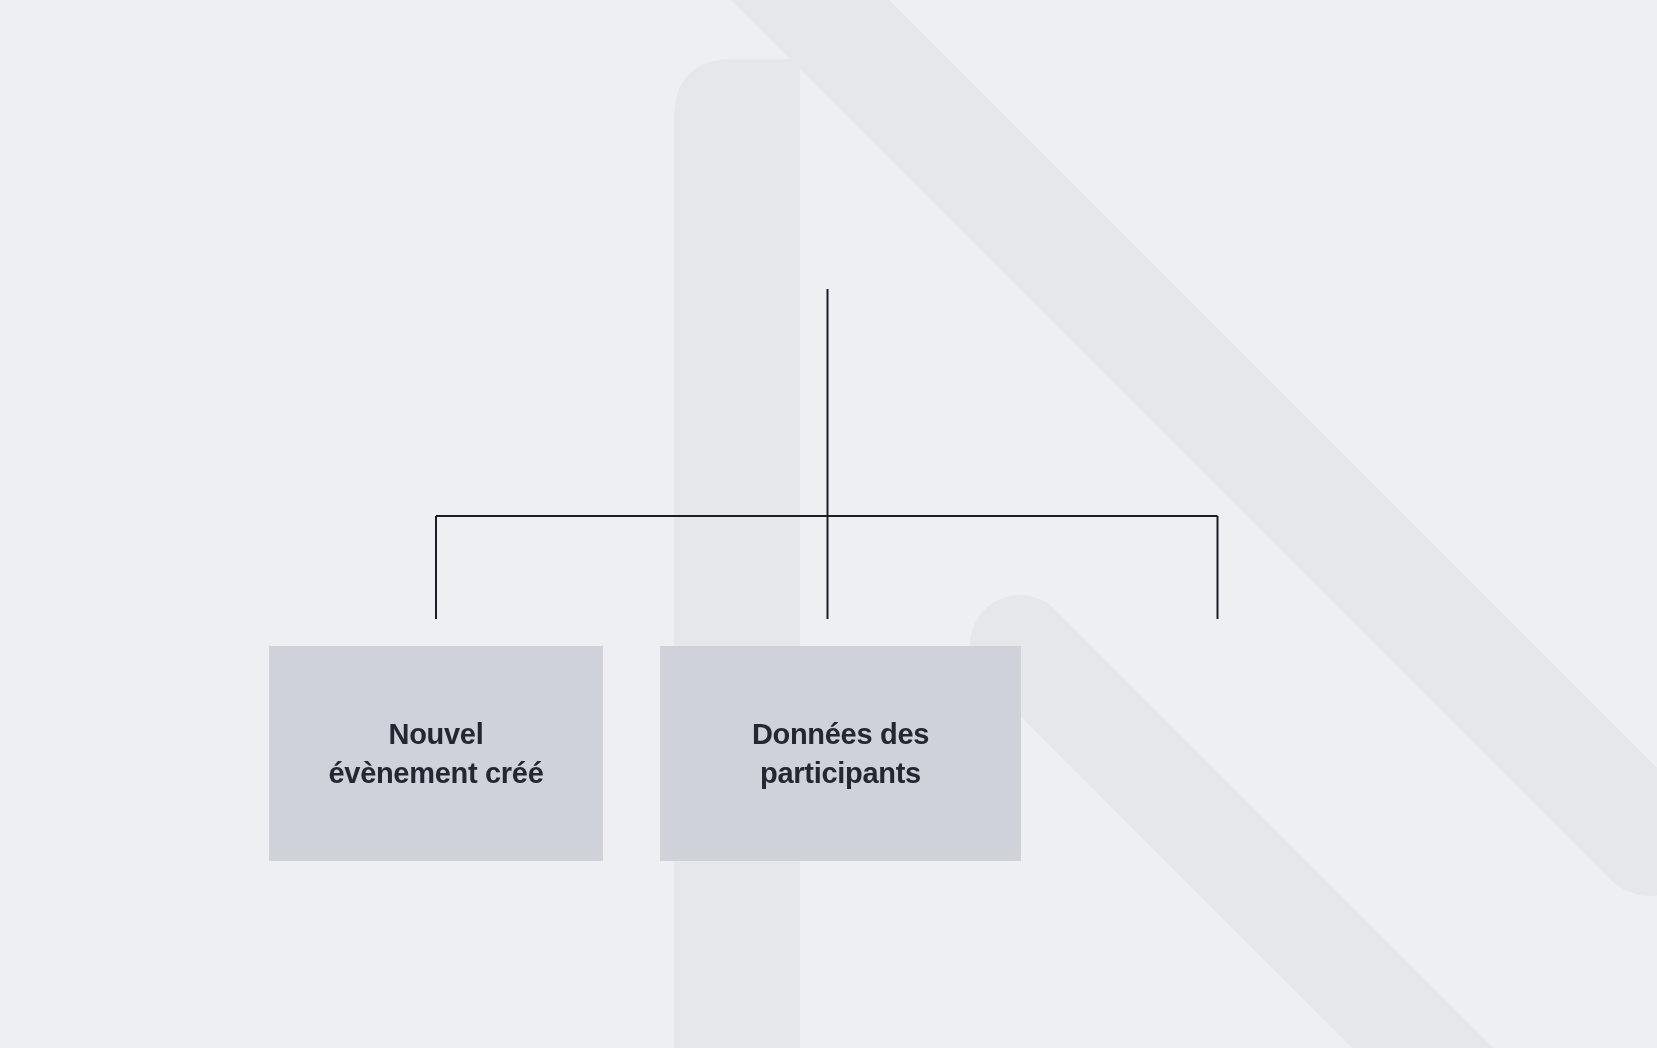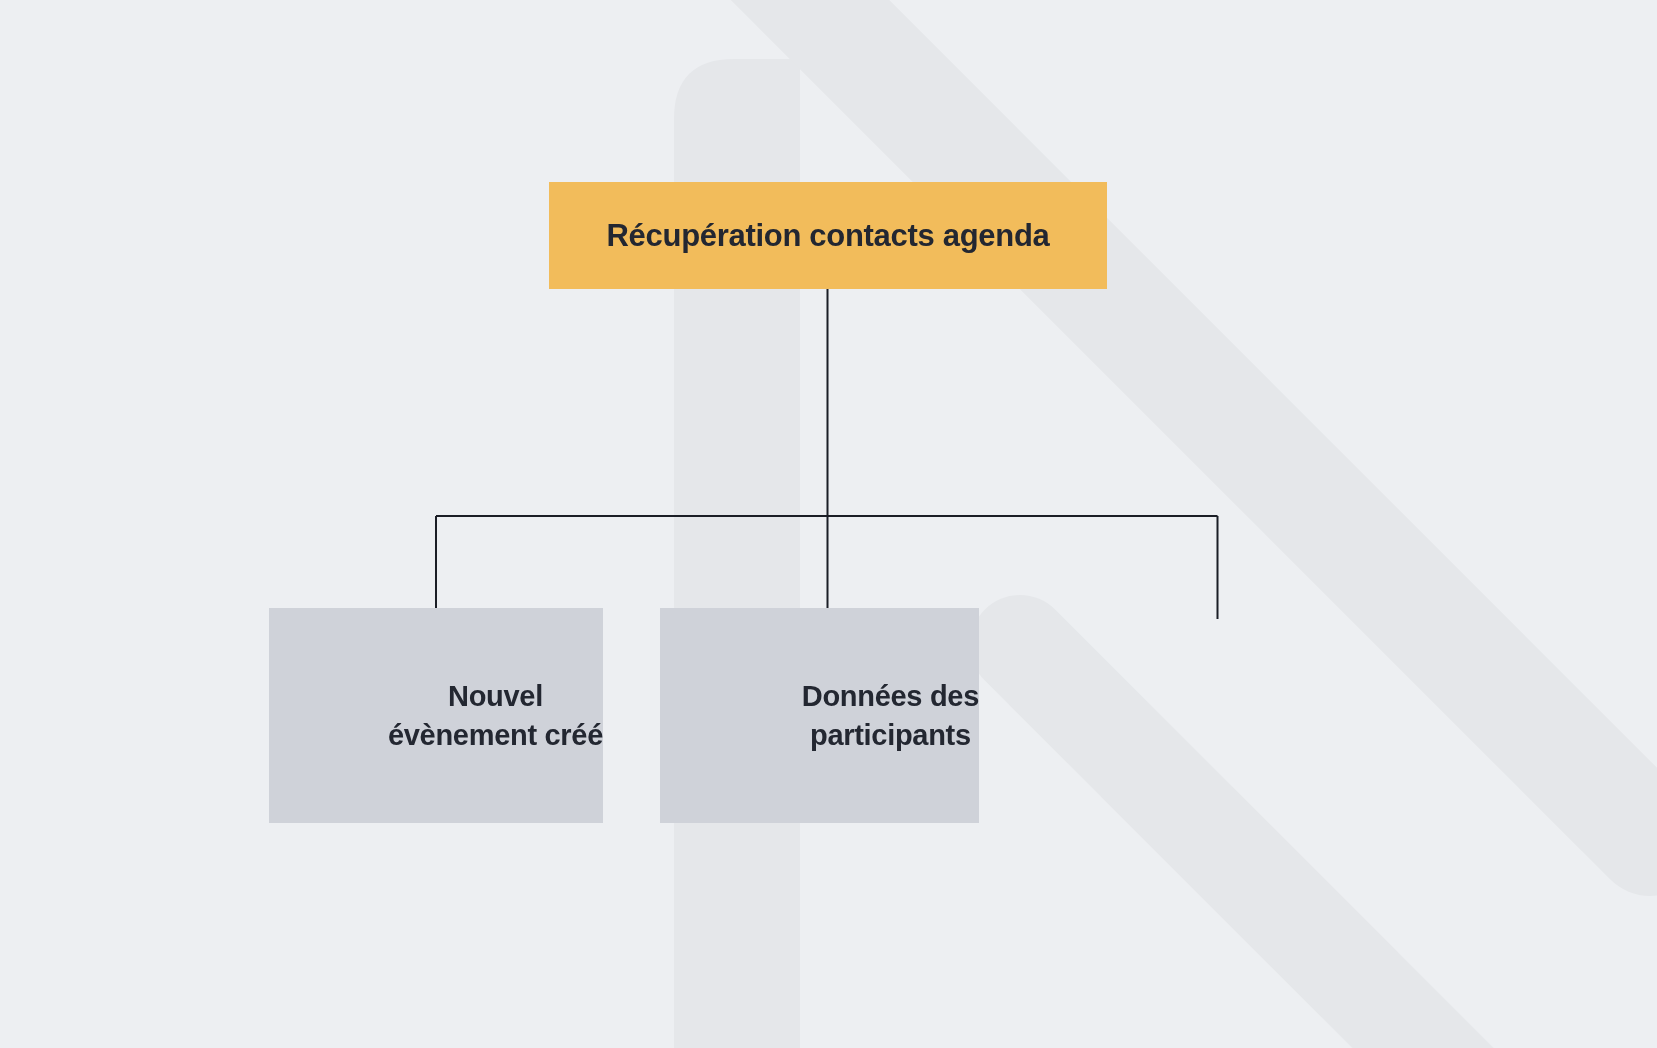--- a/index.html
+++ b/index.html
@@ -40,53 +40,49 @@
     top: 182px;
     width: 558px;
     height: 107px;
     background: var(--root-fill, #F2BC5B);
   }
   .node-root .node-label {
     font-size: 31px;
     line-height: 1.2;
   }
   .node-child {
-    top: 608px;
+    top: 646px;
     width: 334px;
     height: 215px;
     background: var(--child-fill, #CFD2D9);
-    justify-content: flex-end;
   }
   .node-child .node-label {
     font-size: 29px;
     line-height: 1.32;
   }
   .node-child-1 { left: 269px; }
-  .node-child-2 { left: 660px; width: 319px; }
+  .node-child-2 { left: 660px; width: 361px; }
   .node-child-3 { left: 1050px; }
 </style>
 </head>
 <body>
 
 <div class="canvas">
 
   <svg class="bg-layer" width="1657" height="1048" viewBox="0 0 1657 1048">
 
     <g fill="var(--watermark, #E5E7EA)" stroke="var(--watermark, #E5E7EA)">
       <path d="M674,1048 V119 Q674,59 734,59 H800 V1048 Z" stroke="none"></path>
       <line x1="770" y1="-40" x2="1650" y2="840" stroke-width="112" stroke-linecap="round"></line>
       <line x1="1020" y1="645" x2="1560" y2="1185" stroke-width="100" stroke-linecap="round"></line>
     </g>
 
     <path d="M827.5,289 V619 M436,516 H1217.5 M436,516 V619 M1217.5,516 V619" fill="none" stroke="var(--connector, #1B1E26)" stroke-width="2"></path>
   </svg>
 
-  <div class="node node-root">
-    <div class="node-label">Récupération contacts agenda</div>
-  </div>
 
   <div class="node node-child node-child-1">
     <div class="node-label">Nouvel
 évènement créé</div>
   </div>
 
   <div class="node node-child node-child-2">
     <div class="node-label">Données des
 participants</div>
   </div>

